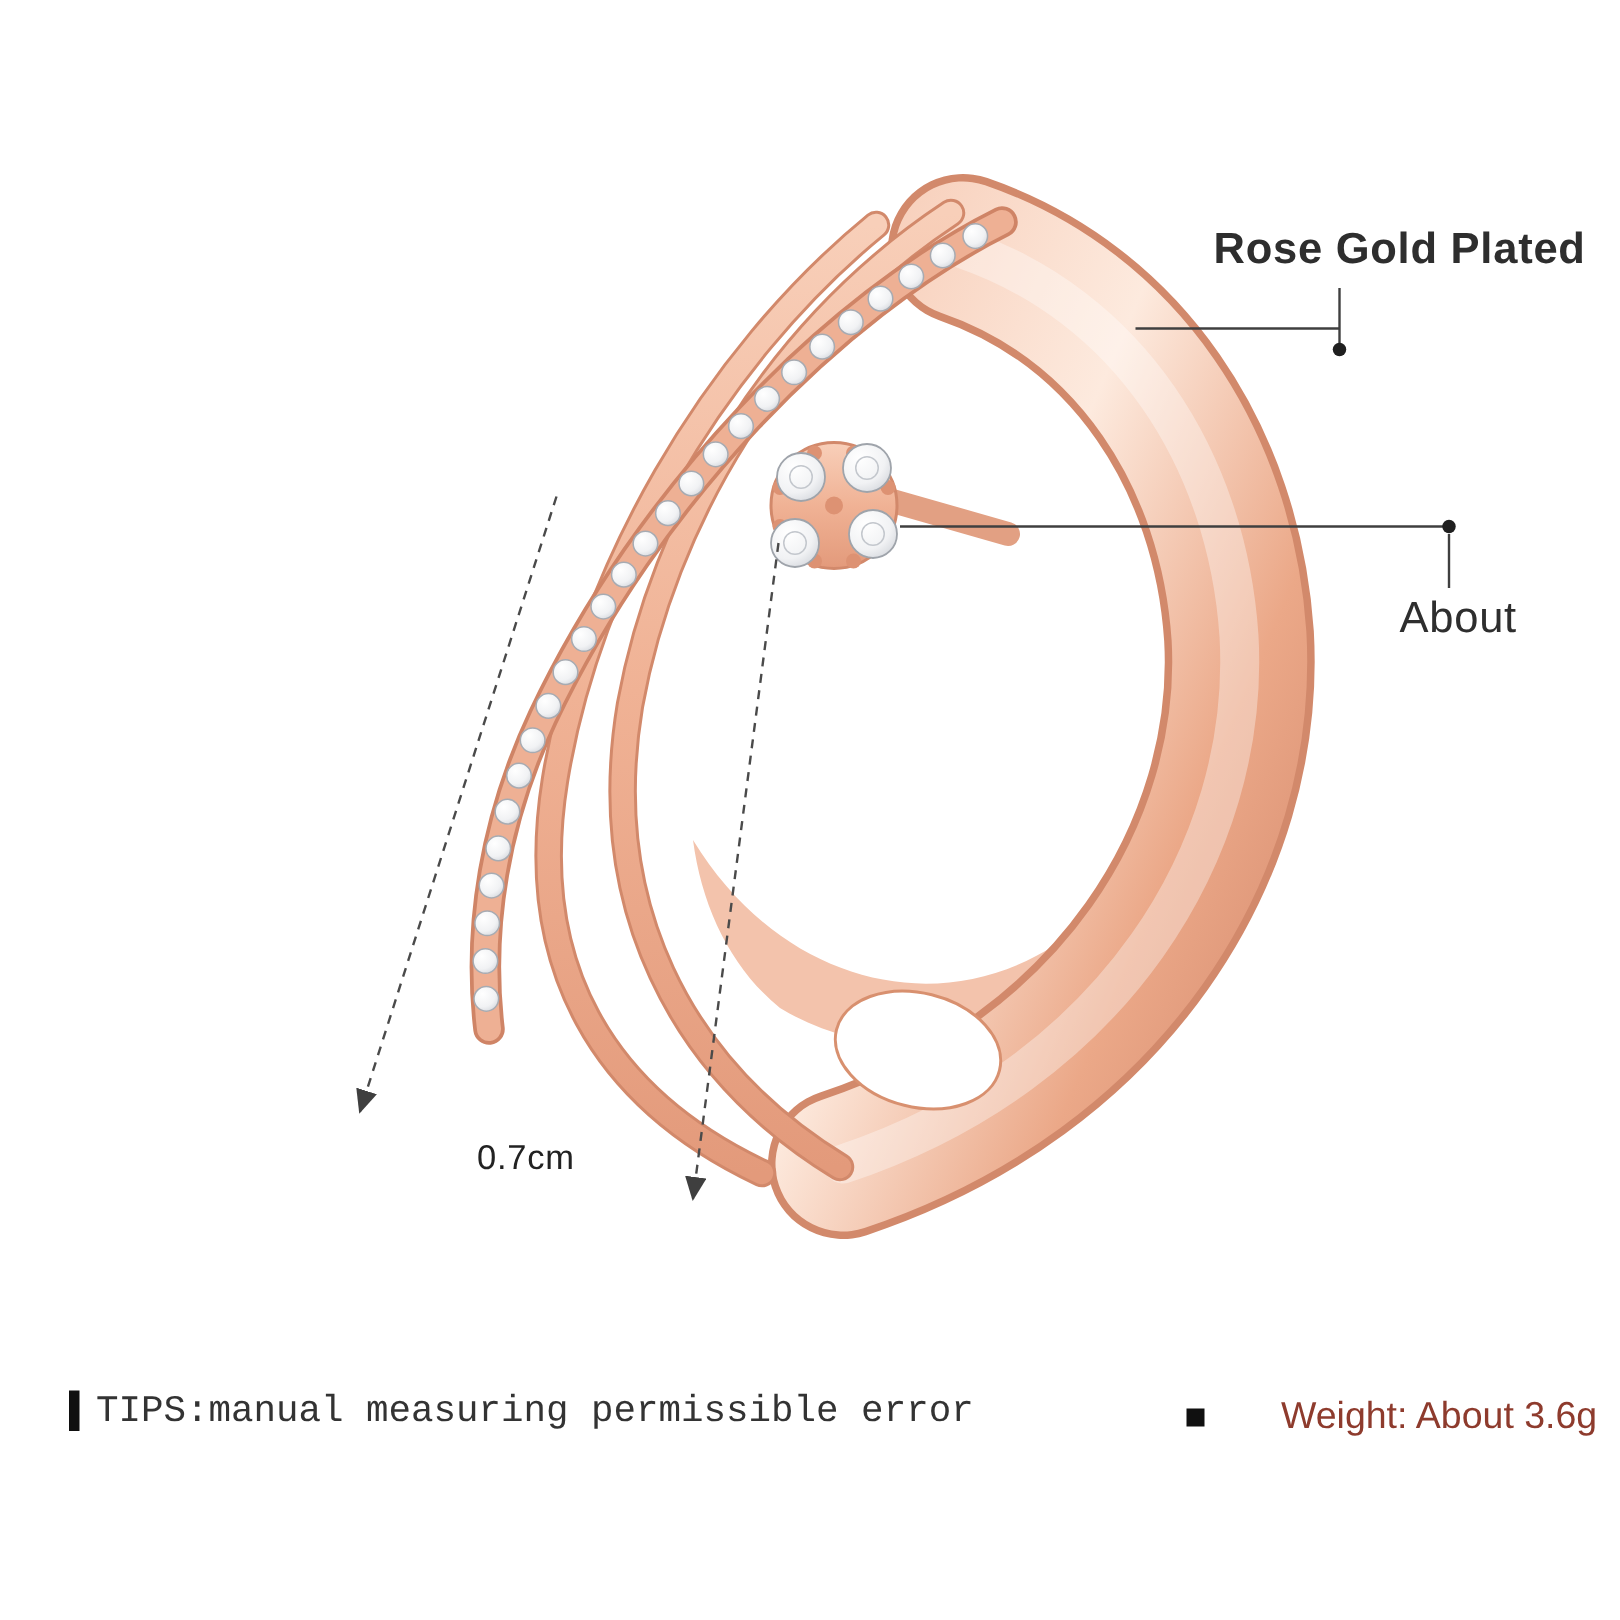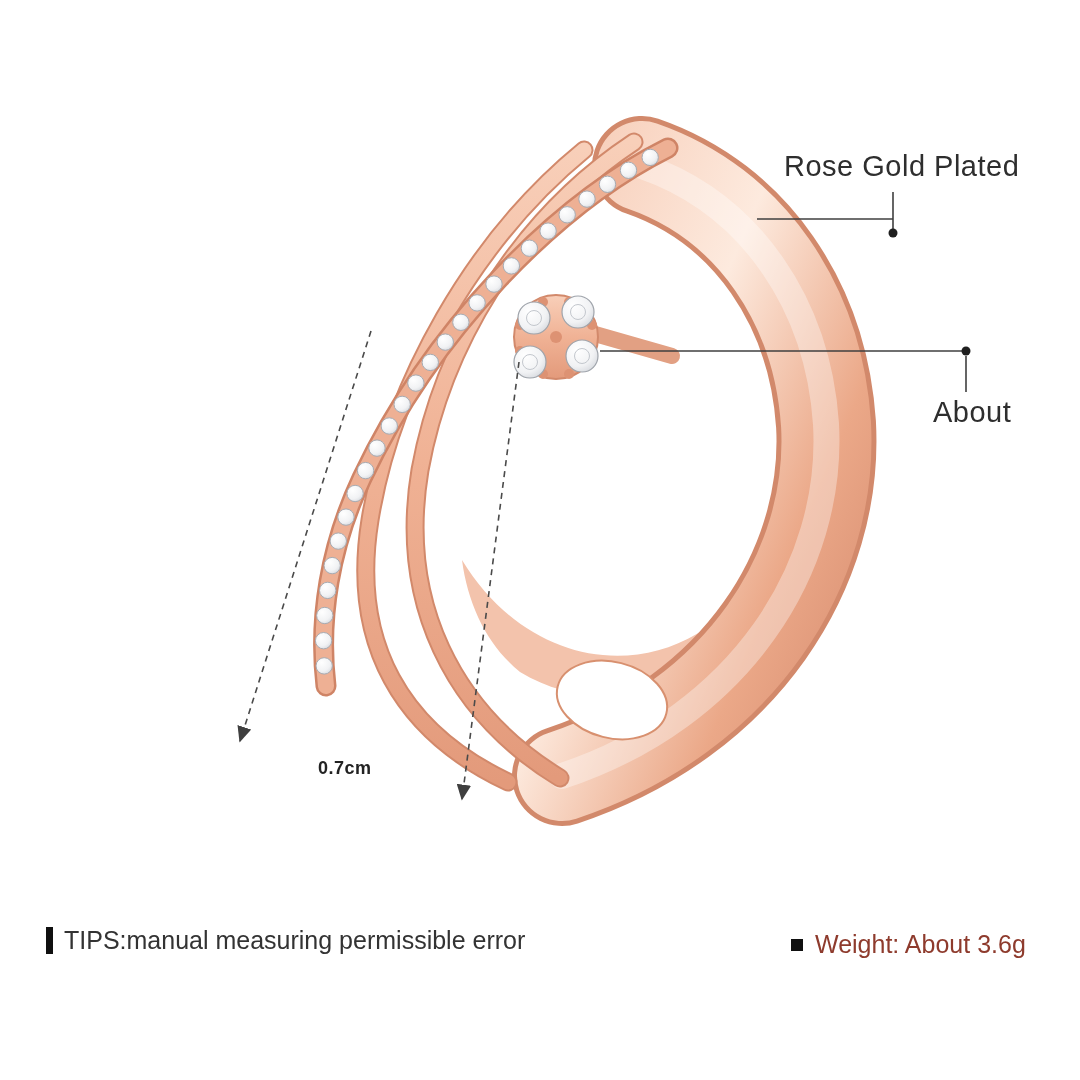--- a/index.html
+++ b/index.html
@@ -3,34 +3,34 @@
 <meta charset="utf-8">
 <style>
   * { margin:0; padding:0; box-sizing:border-box; }
   html,body { background:#ffffff; }
   .canvas {
     position:relative; width:1080px; height:1080px; background:#ffffff;
     overflow:hidden; font-family:"Liberation Sans","DejaVu Sans",sans-serif;
   }
   svg.ring { position:absolute; left:0; top:0; }
   .label { position:absolute; color:#2e2e2e; letter-spacing:0.5px; }
-  .label.material { left:784px; top:150px; font-size:29px; }
+  .label.material { left:809px; top:150px; font-size:29px;font-weight:bold; }
   .label.stone-lbl { left:933px; top:396px; font-size:29px; }
-  .label.width { left:318px; top:758px; font-size:18px; font-weight:bold; color:#222; }
+  .label.width { left:318px; top:758px; font-size:23px; font-weight:normal; color:#222; }
   .footer-left {
     position:absolute; left:46px; top:926px; display:flex; align-items:center;
-    gap:11px; font-size:25px; color:#333333;
+    gap:11px; font-size:25px; color:#333333;font-family:Liberation Mono, monospace;
   }
   .footer-left .bar { width:7px; height:27px; background:#101010; }
   .footer-right {
     position:absolute; left:791px; top:930px; display:flex; align-items:center;
     gap:12px; font-size:25px;
   }
   .footer-right .sq { width:12px; height:12px; background:#101010; }
-  .footer-right .wtext { color:#8e3b2d; }
+  .footer-right .wtext { color:#8e3b2d;margin-left:39px; }
 </style>
 </head>
 <body>
 
 <div class="canvas">
 
   <svg class="ring" width="1080" height="1080" viewBox="0 0 1080 1080">
     <defs>
       <linearGradient id="rgBand" x1="0" y1="0" x2="1" y2="1">
         <stop offset="0" stop-color="#f7cdb8"></stop>

